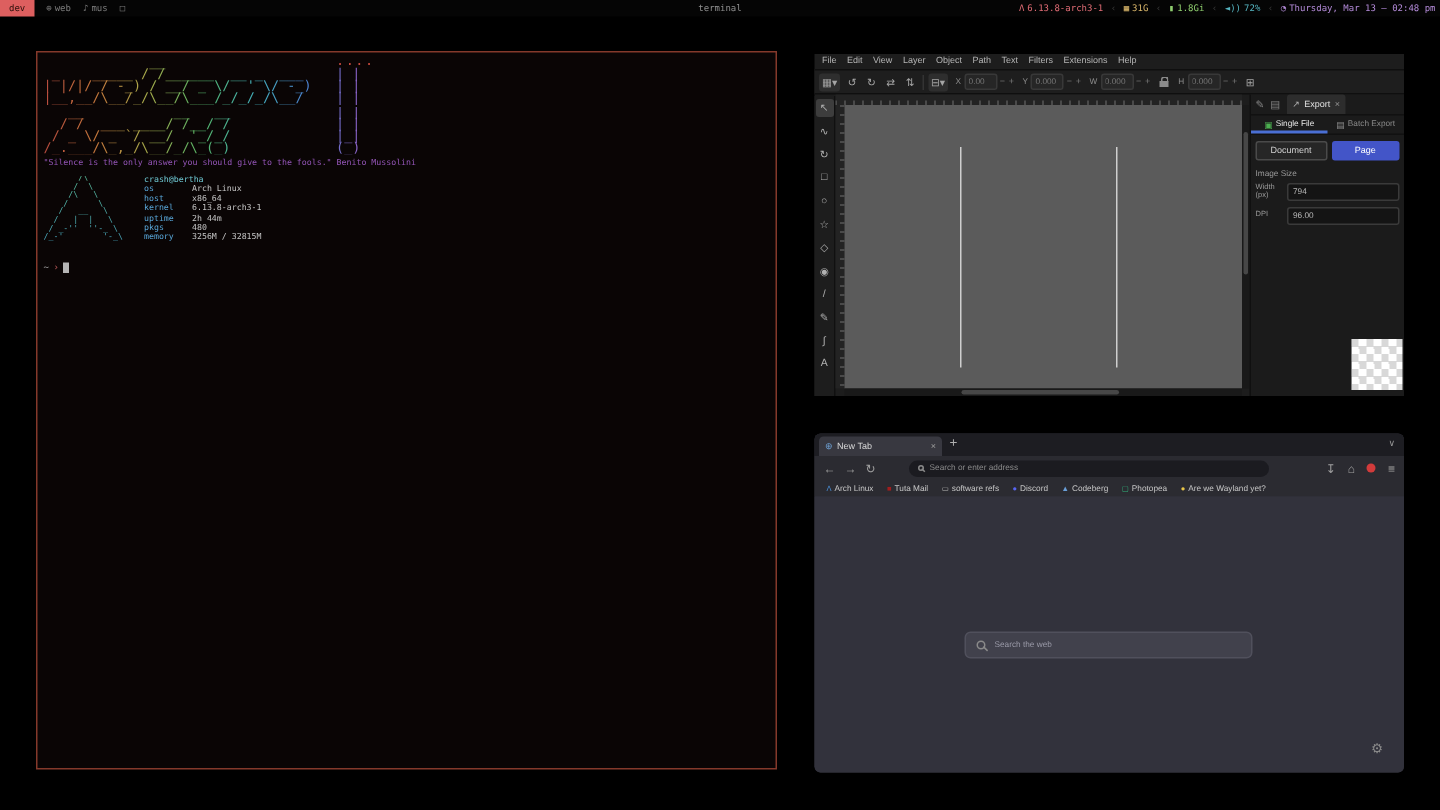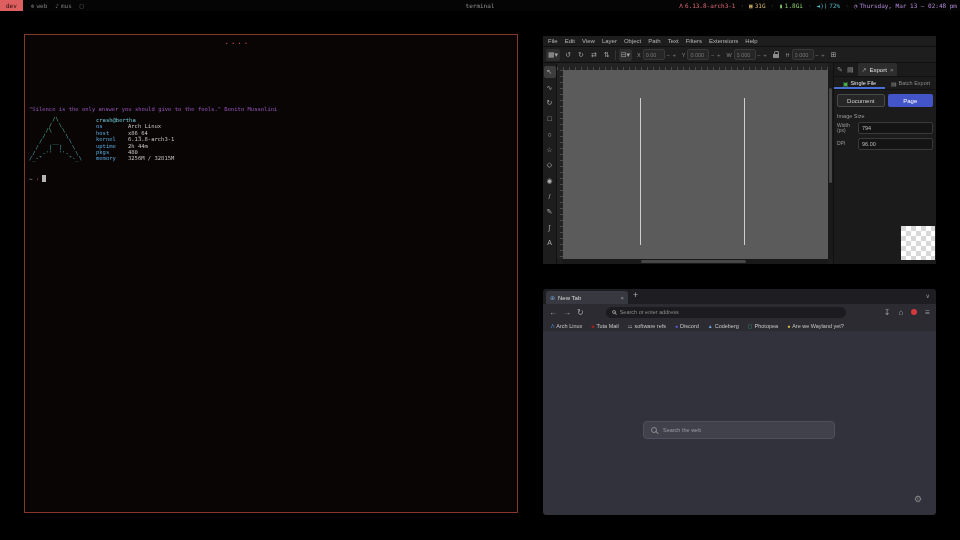--- a/index.html
+++ b/index.html
@@ -187,20 +187,28 @@
       </span>
       <span class="seg-sep">‹</span>
       <span class="seg clock">
         <span class="ic">◔</span>
         <span>Thursday, Mar 13 — 02:48 pm</span>
       </span>
     </div>
   </div>
 
   <div id="terminal">
+    <pre id="art-welcome" class="rainbow">             __
+ _    _____ / /______  __ _  ___    | |
+| |/|/ / -_) / __/ _ \/  ' \/ -_)   | |
+|__,__/\__/_/\__/\___/_/_/_/\__/    | |</pre>
+    <pre id="art-back" class="rainbow">   __           __   __             | |
+  / /  ___ ____/ /__/ /             | |
+ / _ \/ _ `/ __/  '_/_/             |_|
+/_.___/\_,_/\__/_/\_(_)             (_)</pre>
     <span id="art-dots" class="mono">....</span>
     <div id="quote">"Silence is the only answer you should give to the fools."  Benito Mussolini</div>
     <div id="fetch">
       <pre id="arch-logo">       /\
       /  \
      /\   \
     /      \
    /   __   \
   /   |  |   \
  / _-''  ''-_ \

